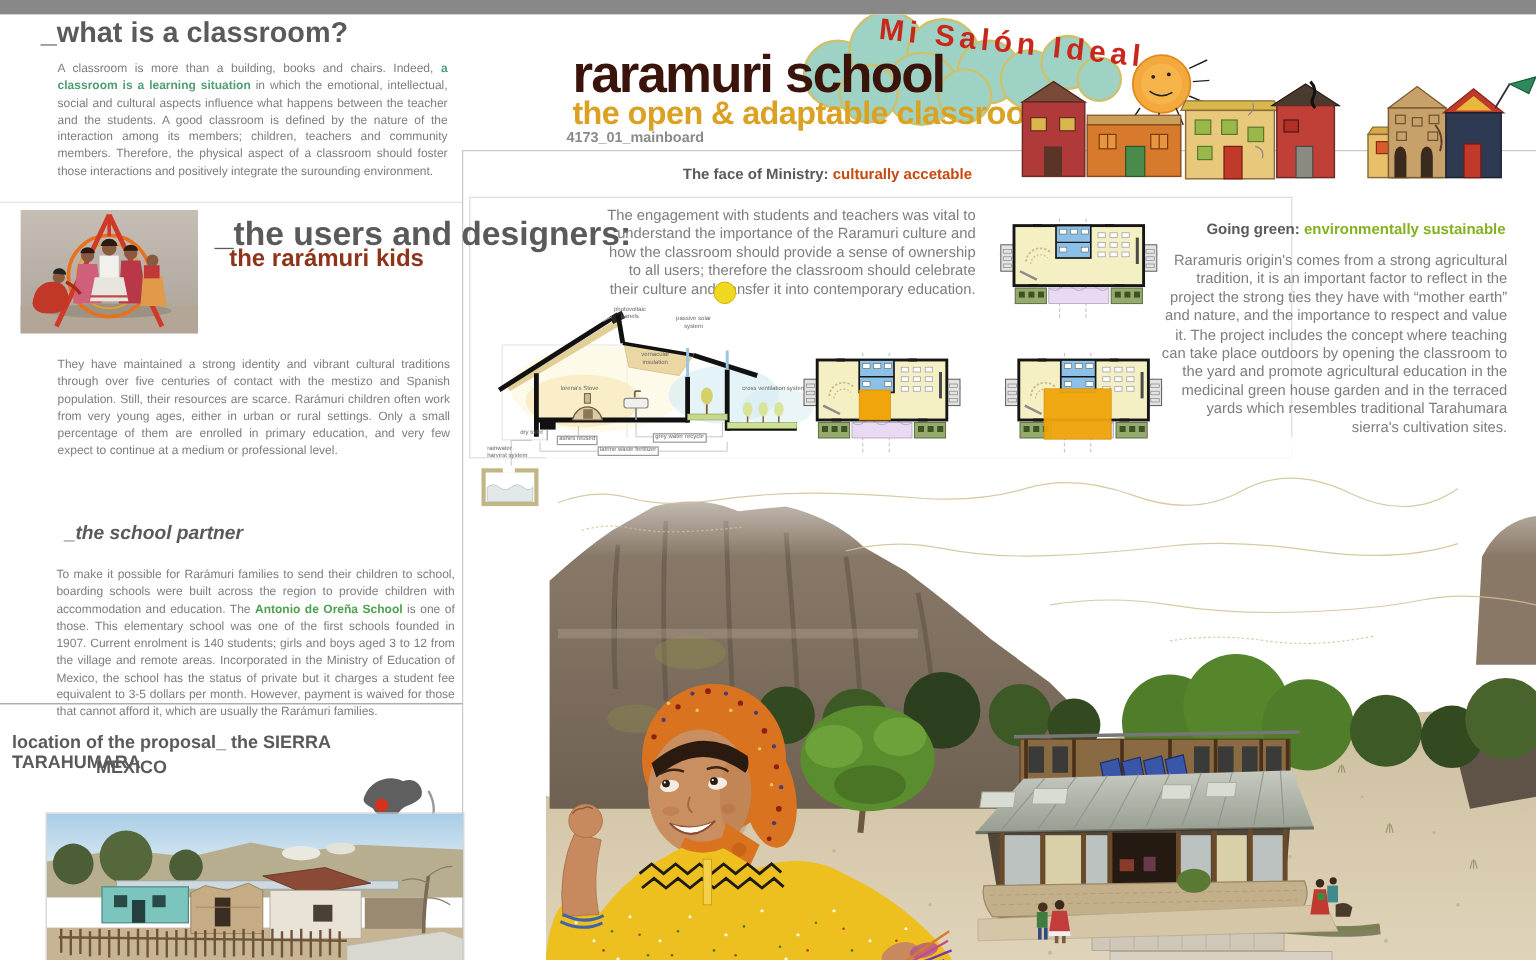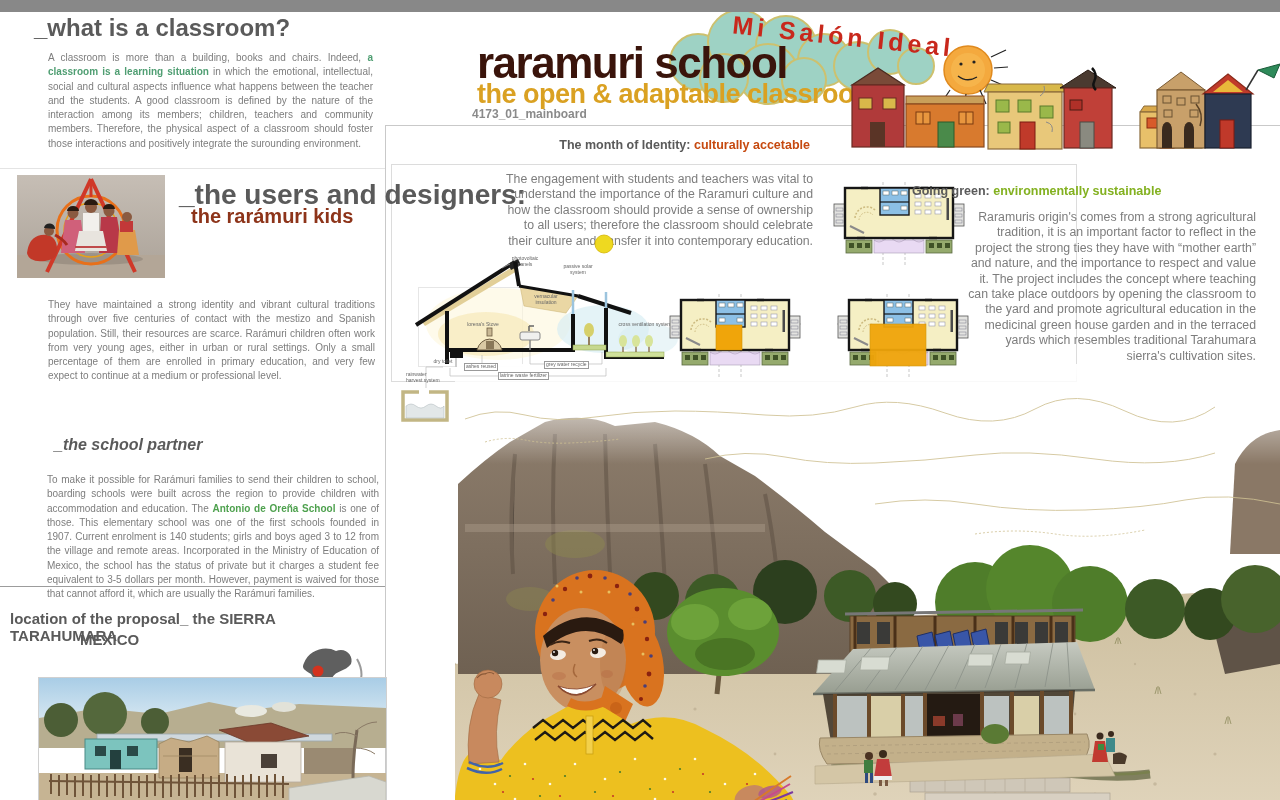--- a/index.html
+++ b/index.html
@@ -256,25 +256,25 @@
       <path d="M363,34 L388,14 L413,34 Z" fill="#c03a2a" stroke="#8a2a1a" stroke-width="1.2"></path>
       <path d="M373,32 L388,20 L403,32 Z" fill="#e8b83a"></path>
       <rect x="365" y="34" width="46" height="54" fill="#2e3a52" stroke="#1a2030" stroke-width="1.2"></rect>
       <rect x="380" y="60" width="14" height="28" fill="#c0392a" stroke="#7a1a10"></rect>
       <line x1="406" y1="30" x2="418" y2="10" stroke="#333" stroke-width="1.5"></line>
       <path d="M418,10 L440,4 L434,18 Z" fill="#2e8a5a" stroke="#1a5a38"></path>
     </g>
   </svg>
 
   <div class="abs" style="left:455px;top:126px;width:355px;font-size:12.5px;font-weight:bold;text-align:right;">
-    <span class="hgray">The month of Identity: </span><span class="rust">culturally accetable</span>
+    <span class="hgray">The face of Ministry: </span><span class="rust">culturally accetable</span>
   </div>
   <div class="abs para2" style="left:497px;top:160px;width:316px;">The engagement with students and teachers was vital to understand the importance of the Raramuri culture and how the classroom should provide a sense of ownership to all users; therefore the classroom should celebrate their culture and transfer it into contemporary education.</div>
 
-  <div class="abs" style="left:912px;top:172px;width:300px;font-size:12.5px;font-weight:bold;text-align:left;z-index:5;">
+  <div class="abs" style="left:980px;top:172px;width:300px;font-size:12.5px;font-weight:bold;text-align:center;z-index:5;">
     <span class="hgray">Going green: </span><span class="lime">environmentally sustainable</span>
   </div>
   <div class="abs para2" style="left:966px;top:198px;width:290px;z-index:5;">Raramuris origin's comes from a strong agricultural tradition, it is an important factor to reflect in the project the strong ties they have with “mother earth” and nature, and the importance to respect and value it. The project includes the concept where teaching can take place outdoors by opening the classroom to the yard and promote agricultural education in the medicinal green house garden and in the terraced yards which resembles traditional Tarahumara sierra's cultivation sites.</div>
 
   <div class="abs" style="left:398px;top:222px;width:322px;height:200px;z-index:4;">
     <svg width="322" height="200" viewBox="0 0 322 200">
       <ellipse cx="100" cy="90" rx="72" ry="36" fill="#fdf6dc" opacity="0.6"></ellipse>
       <ellipse cx="88" cy="100" rx="48" ry="22" fill="#f7e9bc" opacity="0.75"></ellipse>
       <ellipse cx="205" cy="95" rx="46" ry="24" fill="#d6ecf2" opacity="0.65"></ellipse>
       <ellipse cx="250" cy="105" rx="30" ry="16" fill="#d6ecf2" opacity="0.5"></ellipse>

